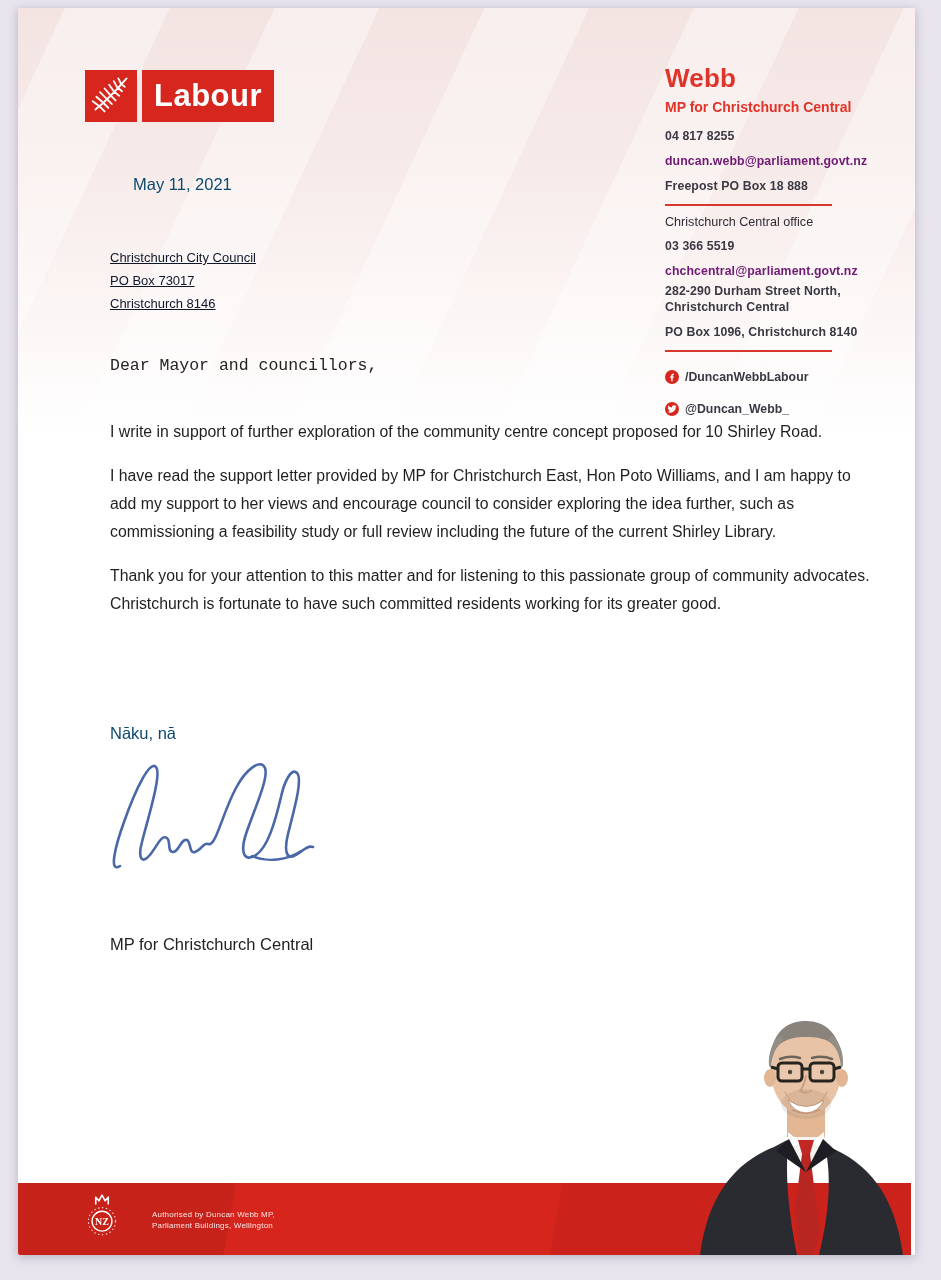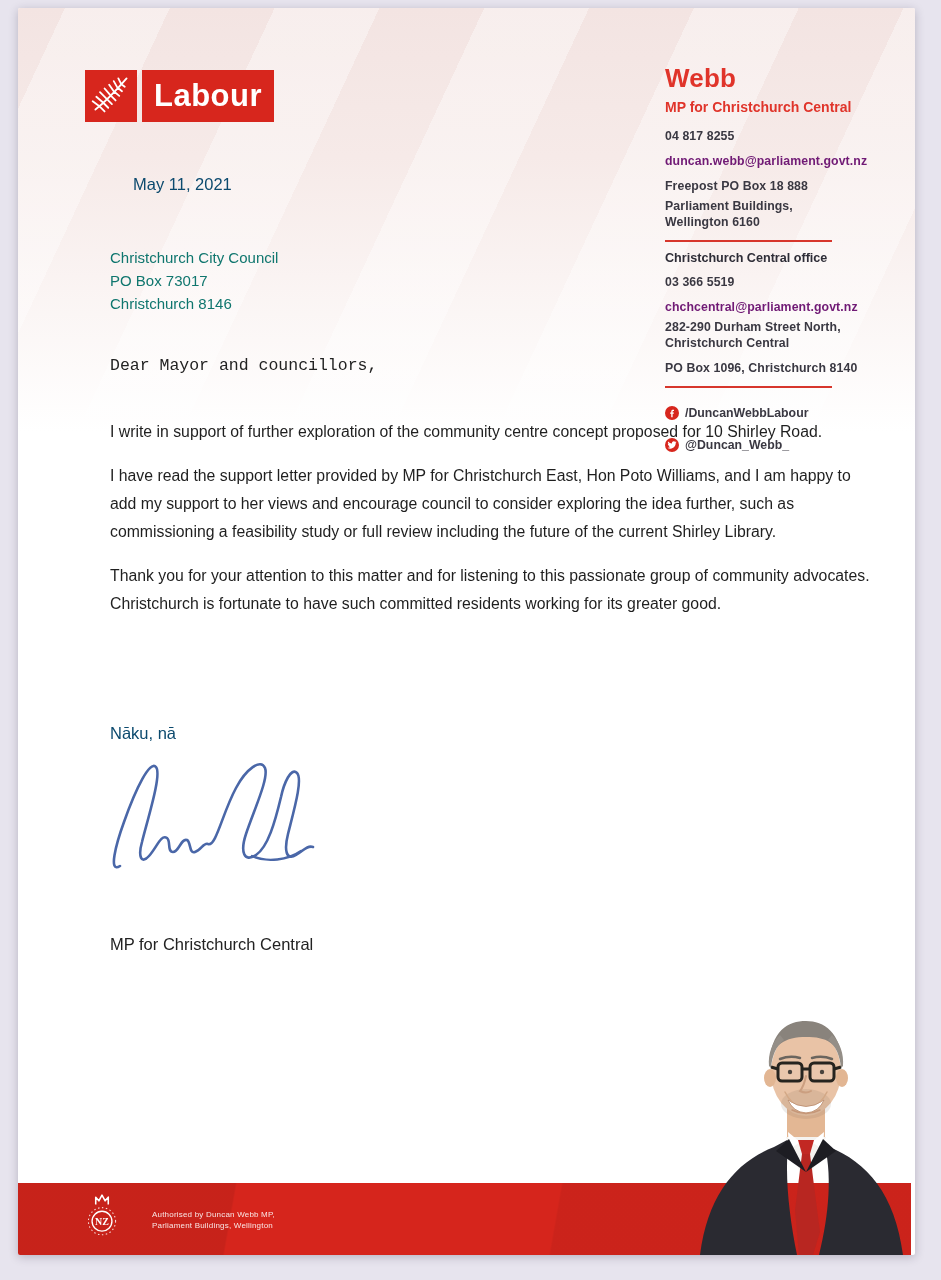--- a/index.html
+++ b/index.html
@@ -28,28 +28,28 @@
   .logo .word{color:#fff;font-size:31px;font-weight:bold;letter-spacing:.5px;}
   
   .contact{position:absolute;left:647px;top:56px;width:226px;color:#3a3842;}
   .mp-name{color:#e0342a;font-size:26px;line-height:28px;font-weight:bold;letter-spacing:.2px;}
   .mp-role{color:#e0342a;font-size:14px;font-weight:bold;margin-top:7px;}
   .c-line{font-size:12.3px;font-weight:bold;line-height:15px;margin-top:10px;color:#3a3842;letter-spacing:.1px;}
   .c-line.red{color:#701a75;}
   .c-group{margin-top:5px;}
   .c-group .c-line{margin-top:1px;}
   .divider{width:167px;height:2px;background:#d7362c;margin:10px 0 9px 0;}
-  .office-head{font-size:12.6px;font-weight:bold;color:#2e2d37;margin-top:2px;}
+  .office-head{font-size:12.6px;font-weight:normal;color:#2e2d37;margin-top:2px;}
   .social-row{display:flex;align-items:center;margin-top:18px;}
   .social-icon{width:14px;height:14px;border-radius:50%;background:#d7261d;display:flex;align-items:center;justify-content:center;margin-right:6px;flex:none;}
   .social-icon svg{display:block;}
   .social-text{font-size:12.3px;font-weight:bold;color:#3a3842;}
   
   .date{position:absolute;left:92px;top:167px;font-size:16.5px;color:#0c4a6e;margin-left:23px;}
-  .recipient{position:absolute;left:92px;top:238px;font-size:15px;color:#0f766e;line-height:23px;}
+  .recipient{position:absolute;left:92px;top:238px;font-size:13px;color:#0f172a;line-height:23px;text-decoration:underline;}
   .salutation{position:absolute;left:92px;top:348px;font-size:16.5px;color:#222;font-family:Liberation Mono, monospace;}
   .letter-body{position:absolute;left:92px;top:410px;width:767px;font-size:15.8px;color:#1f1f1f;line-height:28px;}
   .letter-body p{margin:0 0 16px 0;}
   .closing{position:absolute;left:92px;top:716px;font-size:16.5px;color:#0c4a6e;}
   .signature{position:absolute;left:86px;top:744px;}
   .signoff{position:absolute;left:92px;top:924px;font-size:16.5px;color:#222;line-height:24px;}
   
   .footer-band{
     position:absolute;left:0;right:4px;bottom:0;height:72px;z-index:1;
     background:
@@ -90,24 +90,20 @@
   <div class="contact">
     <div class="mp-name">
       <div>Webb</div>
     </div>
     <div class="mp-role">MP for Christchurch Central</div>
 
     <div style="margin-top:14px;">
       <div class="c-line">04 817 8255</div>
       <div class="c-line red">duncan.webb@parliament.govt.nz</div>
       <div class="c-line">Freepost PO Box 18 888</div>
-      <div class="c-group">
-        <div class="c-line">Parliament Buildings,</div>
-        <div class="c-line">Wellington 6160</div>
-      </div>
     </div>
 
     <div class="divider"></div>
 
     <div class="office-head">Christchurch Central office</div>
     <div class="c-line">03 366 5519</div>
     <div class="c-line red">chchcentral@parliament.govt.nz</div>
     <div class="c-group">
       <div class="c-line">282-290 Durham Street North,</div>
       <div class="c-line">Christchurch Central</div>

